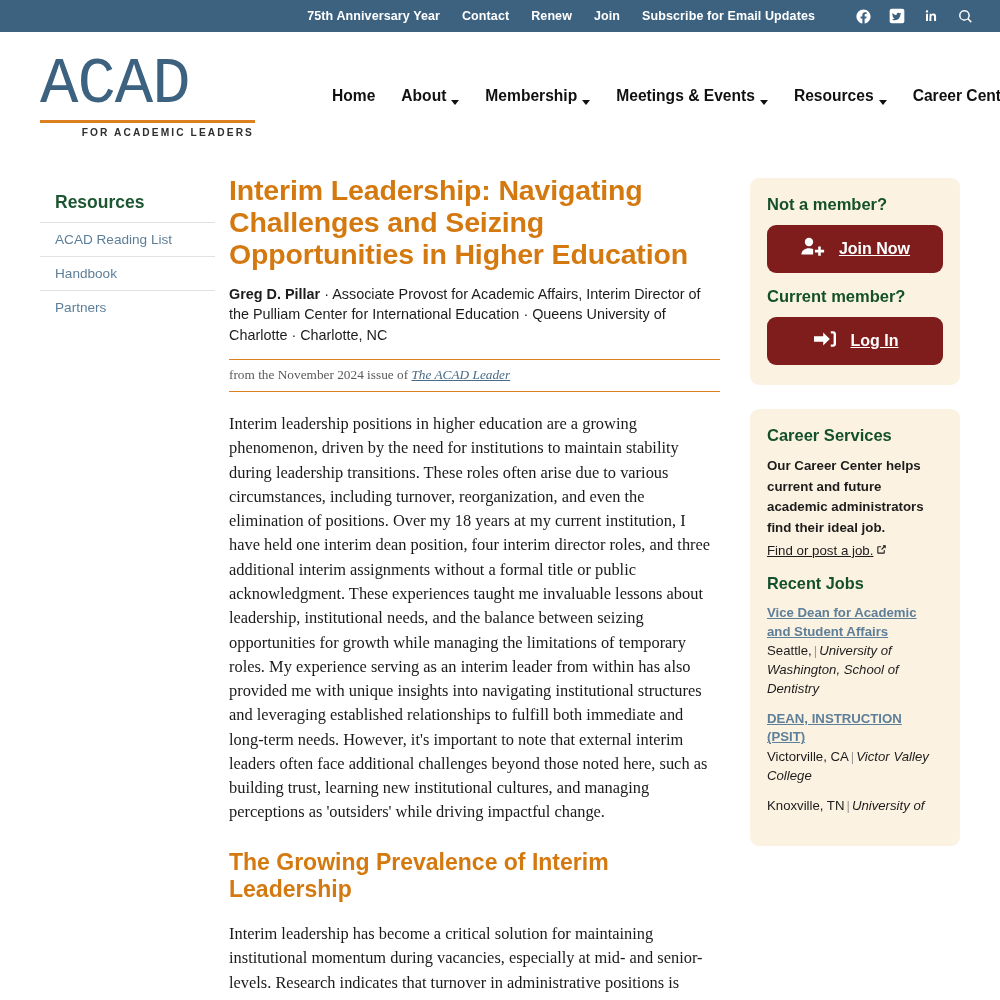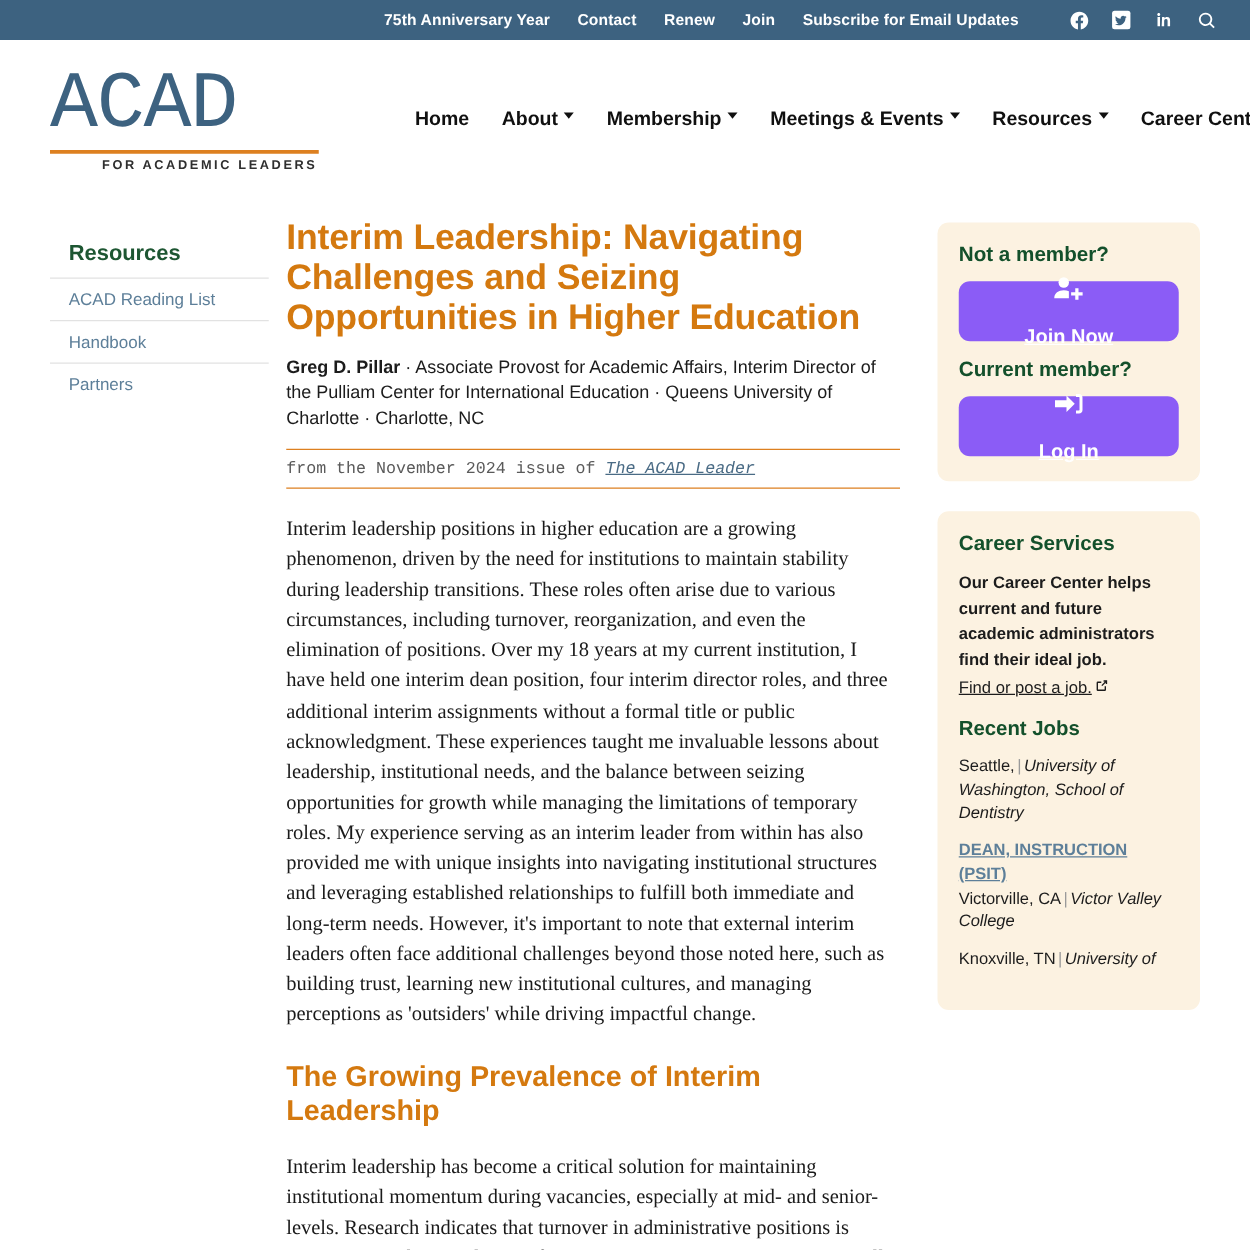--- a/index.html
+++ b/index.html
@@ -45,21 +45,21 @@
   .logo .rule { height:3px; background:#dd8020; margin:3px 0 4px 0; width:100%; }
   .logo .tag {
     font-size:10.2px; font-weight:700; letter-spacing:2.1px;
     color:#2f2f2f; text-align:right; padding-right:1px;
   }
 
   .mainnav { display:flex; align-items:center; margin-left:64px; }
   .mainnav .nav {
     font-size:15.6px; font-weight:700; color:#101010;
     text-decoration:none; padding:0 13px; white-space:nowrap;
-    display:flex; align-items:flex-start; gap:5px; cursor:pointer;
+    display:flex; align-items:flex-end; gap:5px; cursor:pointer;
   }
   .caret {
     width:0;height:0;border-left:4.5px solid transparent;
     border-right:4.5px solid transparent;border-top:5.5px solid #101010;
     margin-top:3px;
   }
 
   
   .content {
     display:flex; width:1000px;
@@ -86,21 +86,21 @@
     font-size:28.5px; line-height:1.13; font-weight:700;
     color:#d4790f; margin:0 0 13px 0; letter-spacing:-.15px;
   }
   .byline {
     font-size:14.4px; line-height:1.42; color:#1c1c1c; margin:0 0 14px 0;
   }
   .byline b { font-weight:700; }
   .issueline {
     border-top:1.5px solid #dd8020; border-bottom:1.5px solid #dd8020;
     padding:7px 0 8px 0; margin:0 0 20px 0;
-    font-family:Liberation Mono, monospace;
+    font-family:Liberation Serif, serif;
     font-size:13.3px; color:#5a5a5a;
   }
   .issueline a {
     color:#4a6b85; font-style:italic; text-decoration:underline; cursor:pointer;
   }
   .bodytext {
     font-family:"Liberation Serif", serif;
     font-size:16.4px; line-height:1.48; color:#1a1a1a;
     margin:0 0 20px 0; text-align:left;
   }
@@ -112,23 +112,23 @@
   
   .card {
     background:#fcf2e1; border-radius:9px;
     padding:17px 17px 20px 17px; margin-bottom:24px;
   }
   .card .ch {
     font-size:16.5px; font-weight:700; color:#13502b; margin:0 0 11px 0;
   }
   .btn {
     display:flex; align-items:center; justify-content:center; gap:13px;
-    background:#8b5cf6; border-radius:9px; height:48px;
+    background:#7f1d1d; border-radius:9px; height:48px;
     color:#fff; font-size:16px; font-weight:700; cursor:pointer;
-    text-decoration:none; margin-bottom:14px;flex-direction:column;
+    text-decoration:none; margin-bottom:14px;
   }
   .btn .lbl { text-decoration:underline; }
   .btn svg { fill:#ffffff; }
   .card .ch2 { margin-top:4px; }
   .btn:last-child { margin-bottom:0; }
 
   .cstext {
     font-size:13.3px; line-height:1.56; color:#1c1c1c; margin:0 0 2px 0;font-weight:bold;
   }
   .cslink {
@@ -283,20 +283,21 @@
               </svg>
           </span>
         </a>
 
         <div class="rjh">Recent Jobs</div>
 
         <div class="job">
         </div>
 
         <div class="job">
+          <a>Vice Dean for Academic and Student Affairs</a>
           <div class="meta"><span>Seattle,</span><span class="bar">|</span><span class="uni">University of Washington, School of Dentistry</span></div>
         </div>
 
         <div class="job">
           <a>DEAN, INSTRUCTION (PSIT)</a>
           <div class="meta"><span>Victorville, CA</span><span class="bar">|</span><span class="uni">Victor Valley College</span></div>
         </div>
 
         <div class="job">
           <div class="meta"><span>Knoxville, TN</span><span class="bar">|</span><span class="uni">University of</span></div>

